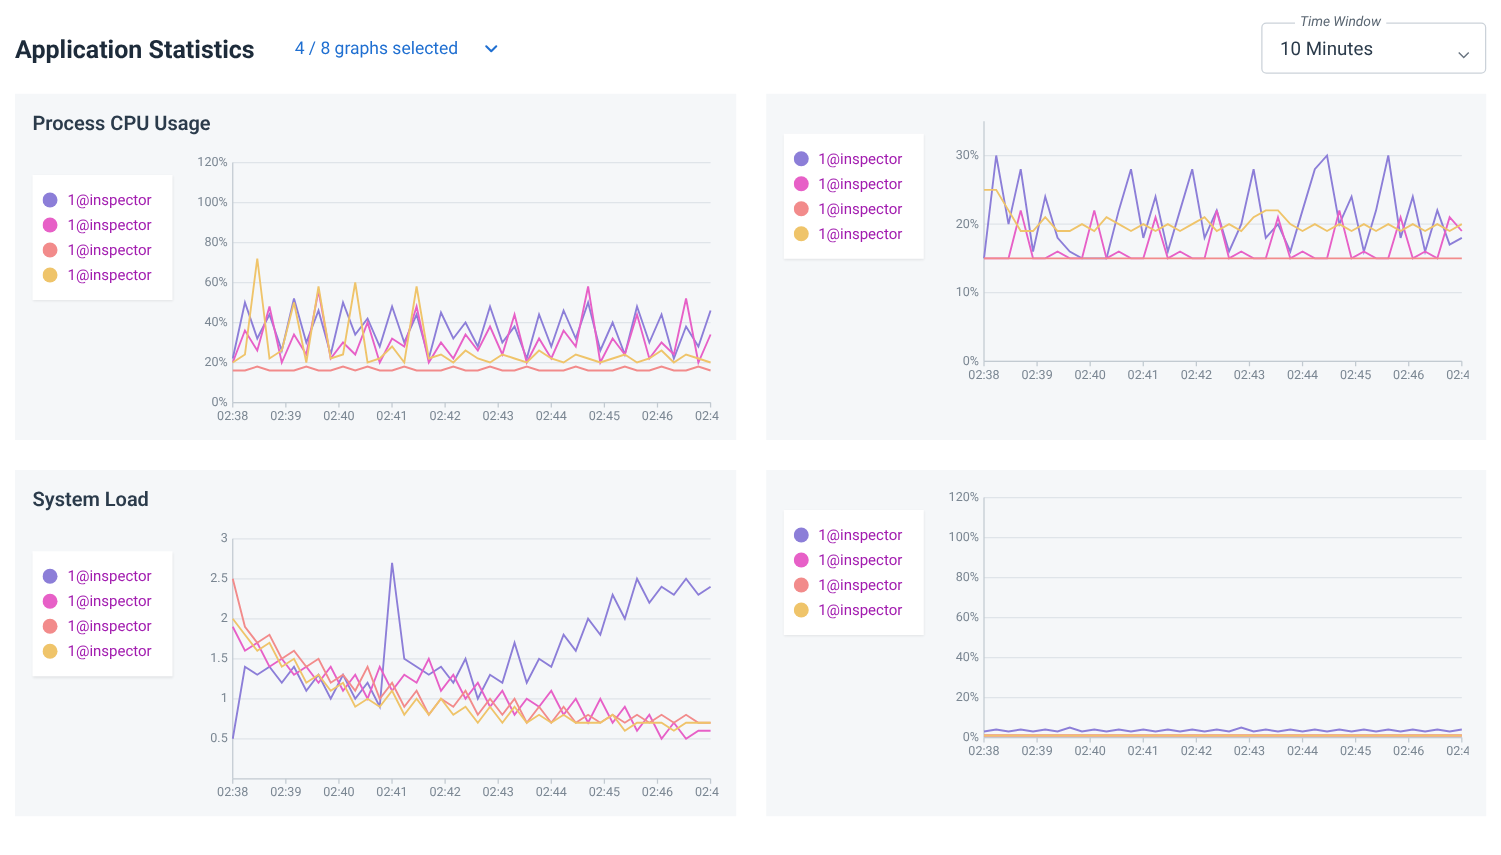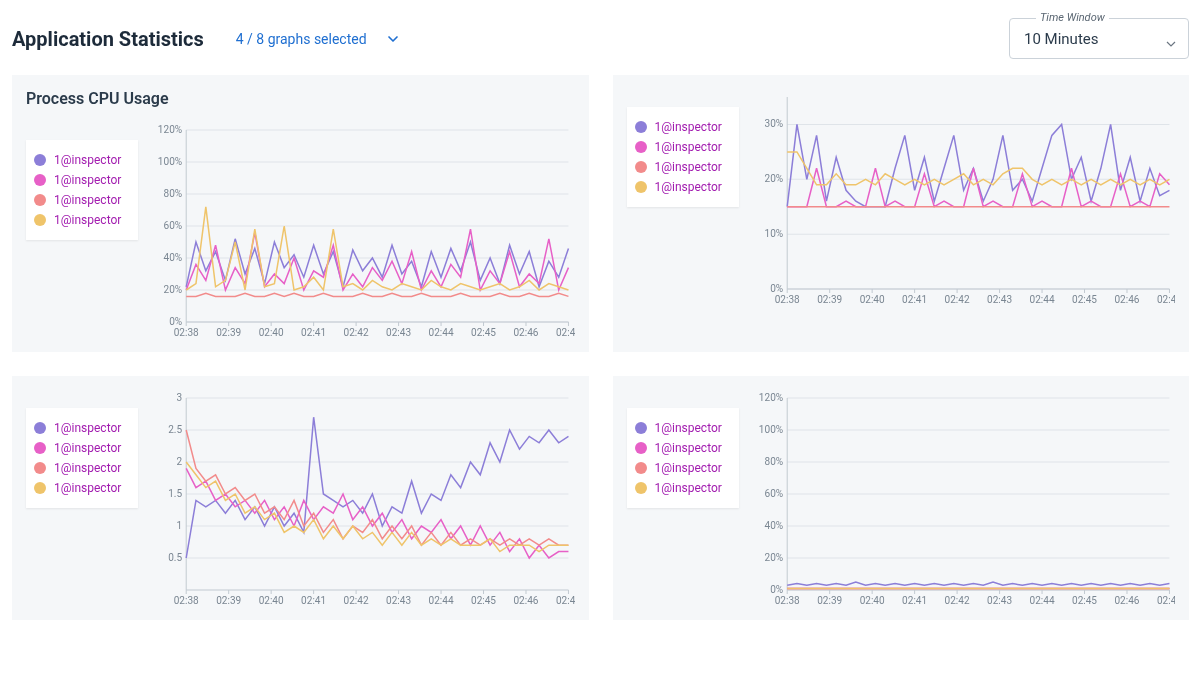--- a/index.html
+++ b/index.html
@@ -176,20 +176,21 @@
             <text x="414" y="214" text-anchor="middle" class="axis-text">02:47</text>
             <path d="M34.0 117.7 L43.7 35.4 L53.5 90.3 L63.2 46.4 L73.0 112.2 L82.7 68.3 L92.5 101.3 L102.2 112.2 L111.9 117.7 L121.7 117.7 L131.4 117.7 L141.2 79.3 L150.9 46.4 L160.7 101.3 L170.4 68.3 L180.2 112.2 L189.9 79.3 L199.6 46.4 L209.4 101.3 L219.1 79.3 L228.9 112.2 L238.6 90.3 L248.4 46.4 L258.1 101.3 L267.8 90.3 L277.6 112.2 L287.3 79.3 L297.1 46.4 L306.8 35.4 L316.6 90.3 L326.3 68.3 L336.1 112.2 L345.8 79.3 L355.5 35.4 L365.3 101.3 L375.0 68.3 L384.8 112.2 L394.5 79.3 L404.3 106.7 L414.0 101.3 " class="series-line" stroke="#8c7ed8"></path>
             <path d="M34.0 117.7 L43.7 117.7 L53.5 117.7 L63.2 79.3 L73.0 117.7 L82.7 117.7 L92.5 112.2 L102.2 117.7 L111.9 117.7 L121.7 79.3 L131.4 117.7 L141.2 112.2 L150.9 117.7 L160.7 117.7 L170.4 84.8 L180.2 117.7 L189.9 112.2 L199.6 117.7 L209.4 117.7 L219.1 79.3 L228.9 117.7 L238.6 112.2 L248.4 117.7 L258.1 117.7 L267.8 84.8 L277.6 117.7 L287.3 112.2 L297.1 117.7 L306.8 117.7 L316.6 79.3 L326.3 117.7 L336.1 112.2 L345.8 117.7 L355.5 117.7 L365.3 84.8 L375.0 117.7 L384.8 112.2 L394.5 117.7 L404.3 84.8 L414.0 95.8 " class="series-line" stroke="#e760c7"></path>
             <path d="M34.0 117.7 L43.7 117.7 L53.5 117.7 L63.2 117.7 L73.0 117.7 L82.7 117.7 L92.5 117.7 L102.2 117.7 L111.9 117.7 L121.7 117.7 L131.4 117.7 L141.2 117.7 L150.9 117.7 L160.7 117.7 L170.4 117.7 L180.2 117.7 L189.9 117.7 L199.6 117.7 L209.4 117.7 L219.1 117.7 L228.9 117.7 L238.6 117.7 L248.4 117.7 L258.1 117.7 L267.8 117.7 L277.6 117.7 L287.3 117.7 L297.1 117.7 L306.8 117.7 L316.6 117.7 L326.3 117.7 L336.1 117.7 L345.8 117.7 L355.5 117.7 L365.3 117.7 L375.0 117.7 L384.8 117.7 L394.5 117.7 L404.3 117.7 L414.0 117.7 " class="series-line" stroke="#f28b8b"></path>
             <path d="M34.0 62.9 L43.7 62.9 L53.5 79.3 L63.2 95.8 L73.0 95.8 L82.7 84.8 L92.5 95.8 L102.2 95.8 L111.9 90.3 L121.7 95.8 L131.4 84.8 L141.2 90.3 L150.9 95.8 L160.7 90.3 L170.4 95.8 L180.2 90.3 L189.9 95.8 L199.6 90.3 L209.4 84.8 L219.1 95.8 L228.9 90.3 L238.6 95.8 L248.4 84.8 L258.1 79.3 L267.8 79.3 L277.6 90.3 L287.3 95.8 L297.1 90.3 L306.8 95.8 L316.6 90.3 L326.3 95.8 L336.1 90.3 L345.8 95.8 L355.5 90.3 L365.3 95.8 L375.0 90.3 L384.8 95.8 L394.5 90.3 L404.3 95.8 L414.0 90.3 " class="series-line" stroke="#efc46a"></path>
           </svg>
       </div>
     </div>
   </div>
   <div class="panel">
+    <div class="panel-title">System Load</div>
     <div class="chart-area">
       <div class="legend">
           <div class="legend-row">
             <span class="dot" style="background: rgb(140, 126, 216);"></span>
             <span>1@inspector</span>
           </div>
           <div class="legend-row">
             <span class="dot" style="background: rgb(231, 96, 199);"></span>
             <span>1@inspector</span>
           </div>

